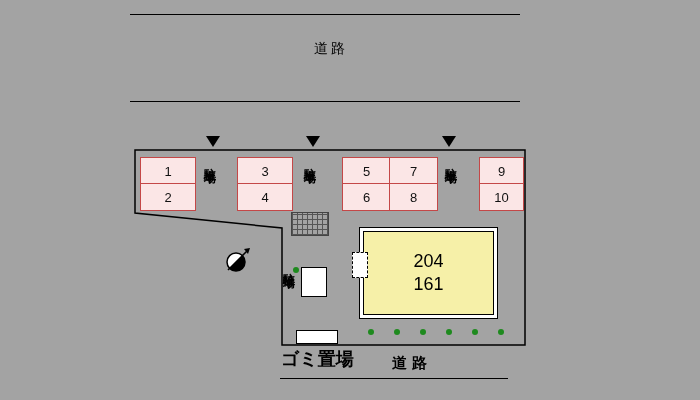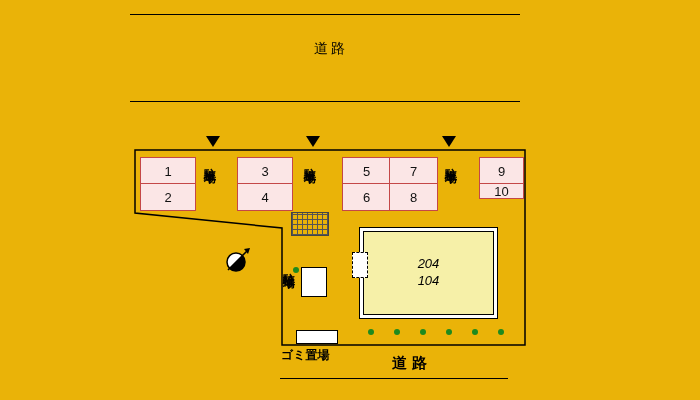--- a/index.html
+++ b/index.html
@@ -1,17 +1,17 @@
 <!DOCTYPE html>
 <html><head>
 <meta charset="utf-8">
 <style>
   html,body{margin:0;padding:0;background:#fff;}
   #canvas{
-    position:relative;width:700px;height:400px;background:#eab308;
+    position:relative;width:700px;height:400px;background:#a3a3a3;
     font-family:"Liberation Sans","DejaVu Sans",sans-serif;color:#000;overflow:hidden;
   }
   .abs{position:absolute;}
   .hline{position:absolute;height:1px;background:#000;}
   .pspace{
     position:absolute;background:#fbe6e6;border:1.5px solid #c44747;
     display:flex;align-items:center;justify-content:center;
     font-size:13px;color:#111;box-sizing:border-box;
   }
   .vlabel{
@@ -19,21 +19,21 @@
     font-weight:bold;font-size:12px;letter-spacing:2px;color:#000;
   }
   .building{
     position:absolute;left:359px;top:227px;width:139px;height:92px;
     border:1.5px solid #000;background:#fff;box-sizing:border-box;
     display:flex;flex-direction:row;padding:3px;
   }
   .unit{
     flex:1;background:#f6f0a8;border:1px solid #000;
     display:flex;flex-direction:column;align-items:center;justify-content:center;
-    font-size:13px;line-height:1.3;box-sizing:border-box;font-style:italic;
+    font-size:18px;line-height:1.3;box-sizing:border-box;
   }
   .unit + .unit{margin-left:-1px;}
   .dot{position:absolute;width:6px;height:6px;border-radius:50%;background:#1e8a1e;}
   .hatch{
     position:absolute;left:291px;top:212px;width:38px;height:24px;
     border:1px solid #444;box-sizing:border-box;
     background:
       repeating-linear-gradient(0deg,#555 0 1px,transparent 1px 5px),
       repeating-linear-gradient(90deg,#555 0 1px,transparent 1px 5px);
   }
@@ -95,45 +95,45 @@
     <span>6</span>
   </div>
   <div class="pspace" style="left:389px;top:183px;width:49px;height:28px;">
     <span>8</span>
   </div>
   <div class="vlabel" style="left:442px;top:158px;">駐車場</div>
 
   <div class="pspace" style="left:479px;top:157px;width:45px;height:28px;">
     <span>9</span>
   </div>
-  <div class="pspace" style="left:479px;top:183px;width:45px;height:16px;">
+  <div class="pspace" style="left:479px;top:183px;width:45px;height:28px;">
     <span>10</span>
   </div>
 
   <div class="hatch"></div>
 
   <div class="vlabel" style="left:280px;top:263px;">駐輪場</div>
   <div class="solidbox" style="left:301px;top:267px;width:26px;height:30px;"></div>
   <div class="dot" style="left:293px;top:267px;"></div>
 
   <div class="building">
     <div class="unit">
       <div>204</div>
-      <div>104</div>
+      <div>161</div>
     </div>
   </div>
 
   <div class="dashedbox"></div>
 
   <div class="dot" style="left:368px;top:329px;"></div>
   <div class="dot" style="left:394px;top:329px;"></div>
   <div class="dot" style="left:420px;top:329px;"></div>
   <div class="dot" style="left:446px;top:329px;"></div>
   <div class="dot" style="left:472px;top:329px;"></div>
   <div class="dot" style="left:498px;top:329px;"></div>
 
   <div class="solidbox" style="left:296px;top:330px;width:42px;height:14px;"></div>
-  <div class="label" style="left:281px;top:347px;font-size:12px;font-weight:bold;">ゴミ置場</div>
+  <div class="label" style="left:281px;top:347px;font-size:18px;font-weight:bold;">ゴミ置場</div>
 
   <div class="label" style="left:392px;top:354px;font-size:15px;font-weight:bold;letter-spacing:5px;">道路</div>
   <div class="hline" style="left:280px;top:378px;width:228px;"></div>
 
 </div>
 
 </body></html>

